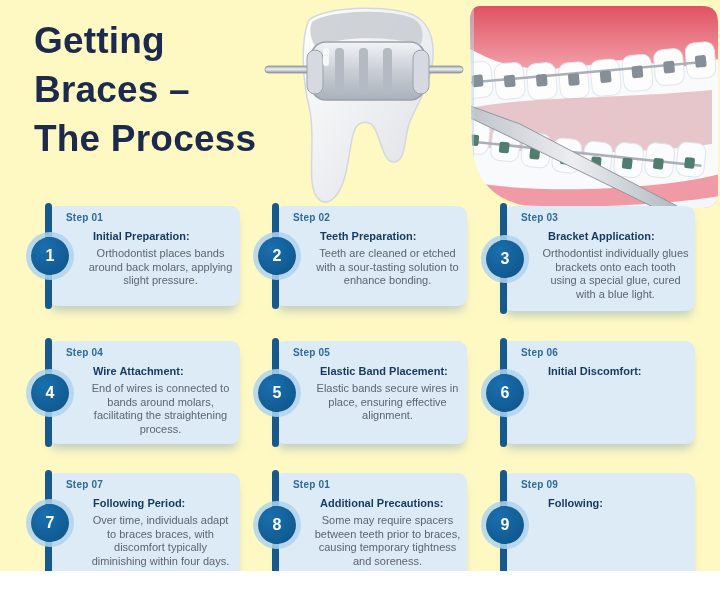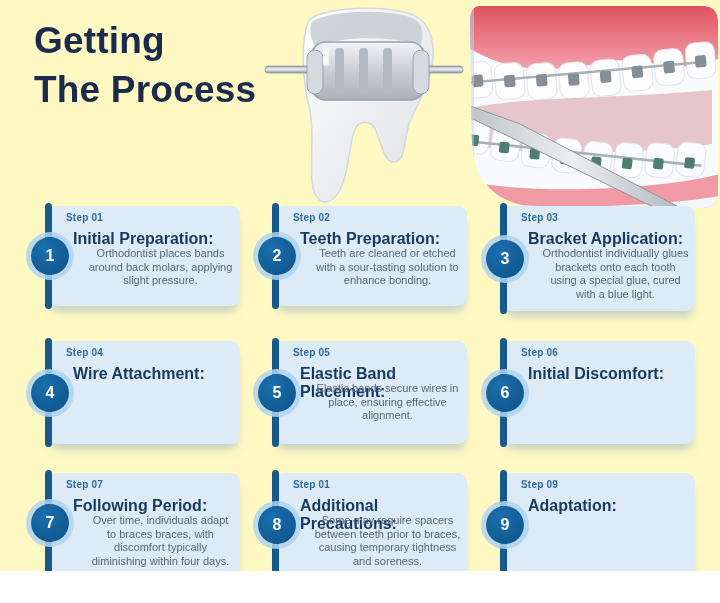--- a/index.html
+++ b/index.html
@@ -34,35 +34,36 @@
     background:radial-gradient(circle at 35% 30%, #1a6fae, #0d5287);
     color:#ffffff; font-weight:bold; font-size:16px;
     display:flex; align-items:center; justify-content:center;
     box-shadow:0 0 0 5px rgba(176,212,238,.85);
   }
   .step-label {
     position:absolute; left:41px; top:6px;
     font-size:10px; font-weight:bold; color:#2f6a9c; letter-spacing:.2px;
   }
   .step-title {
-    position:absolute; left:48px; top:24px;
-    font-size:16px; font-weight:bold; color:#16395f;
+    position:absolute; left:68px; top:24px;
+    font-size:11px; font-weight:bold; color:#16395f;
   }
   .step-desc {
     position:absolute; left:62px; top:41px; right:6px;
     font-size:11px; line-height:13.5px; color:#5b6573;text-align:center;
   }
 </style>
 </head>
 <body>
 
 <div class="canvas">
 
   <div class="main-title">
     <div>Getting</div>
+    <div>Braces –</div>
     <div>The Process</div>
   </div>
 
   <svg class="illo tooth-illo" viewBox="0 0 202 210">
     <defs>
       <linearGradient id="toothG" x1="0" y1="0" x2="1" y2="1">
         <stop offset="0" stop-color="#ffffff"></stop>
           <stop offset="1" stop-color="#dcdfe4"></stop>
       </linearGradient>
       <linearGradient id="wireG" x1="0" y1="0" x2="0" y2="1">
@@ -190,20 +191,21 @@
     <div class="step-title">Bracket Application:</div>
     <div class="step-desc">Orthodontist individually glues brackets onto each tooth using a special glue, cured with a blue light.</div>
   </div>
 
   <div class="card" style="left:25px; top:341px; height:103px;">
     <div class="bg"></div>
     <div class="bar"></div>
     <div class="num">4</div>
     <div class="step-label">Step 04</div>
     <div class="step-title">Wire Attachment:</div>
+    <div class="step-desc">End of wires is connected to bands around molars, facilitating the straightening process.</div>
   </div>
 
   <div class="card" style="left:252px; top:341px; height:103px;">
     <div class="bg"></div>
     <div class="bar"></div>
     <div class="num">5</div>
     <div class="step-label">Step 05</div>
     <div class="step-title">Elastic Band Placement:</div>
     <div class="step-desc">Elastic bands secure wires in place, ensuring effective alignment.</div>
   </div>
@@ -232,16 +234,16 @@
     <div class="step-label">Step 01</div>
     <div class="step-title">Additional Precautions:</div>
     <div class="step-desc">Some may require spacers between teeth prior to braces, causing temporary tightness and soreness.</div>
   </div>
 
   <div class="card" style="left:480px; top:473px; height:103px;">
     <div class="bg"></div>
     <div class="bar"></div>
     <div class="num">9</div>
     <div class="step-label">Step 09</div>
-    <div class="step-title">Adaptation:</div>
+    <div class="step-title">Following:</div>
   </div>
 
 </div>
 
 </body></html>

